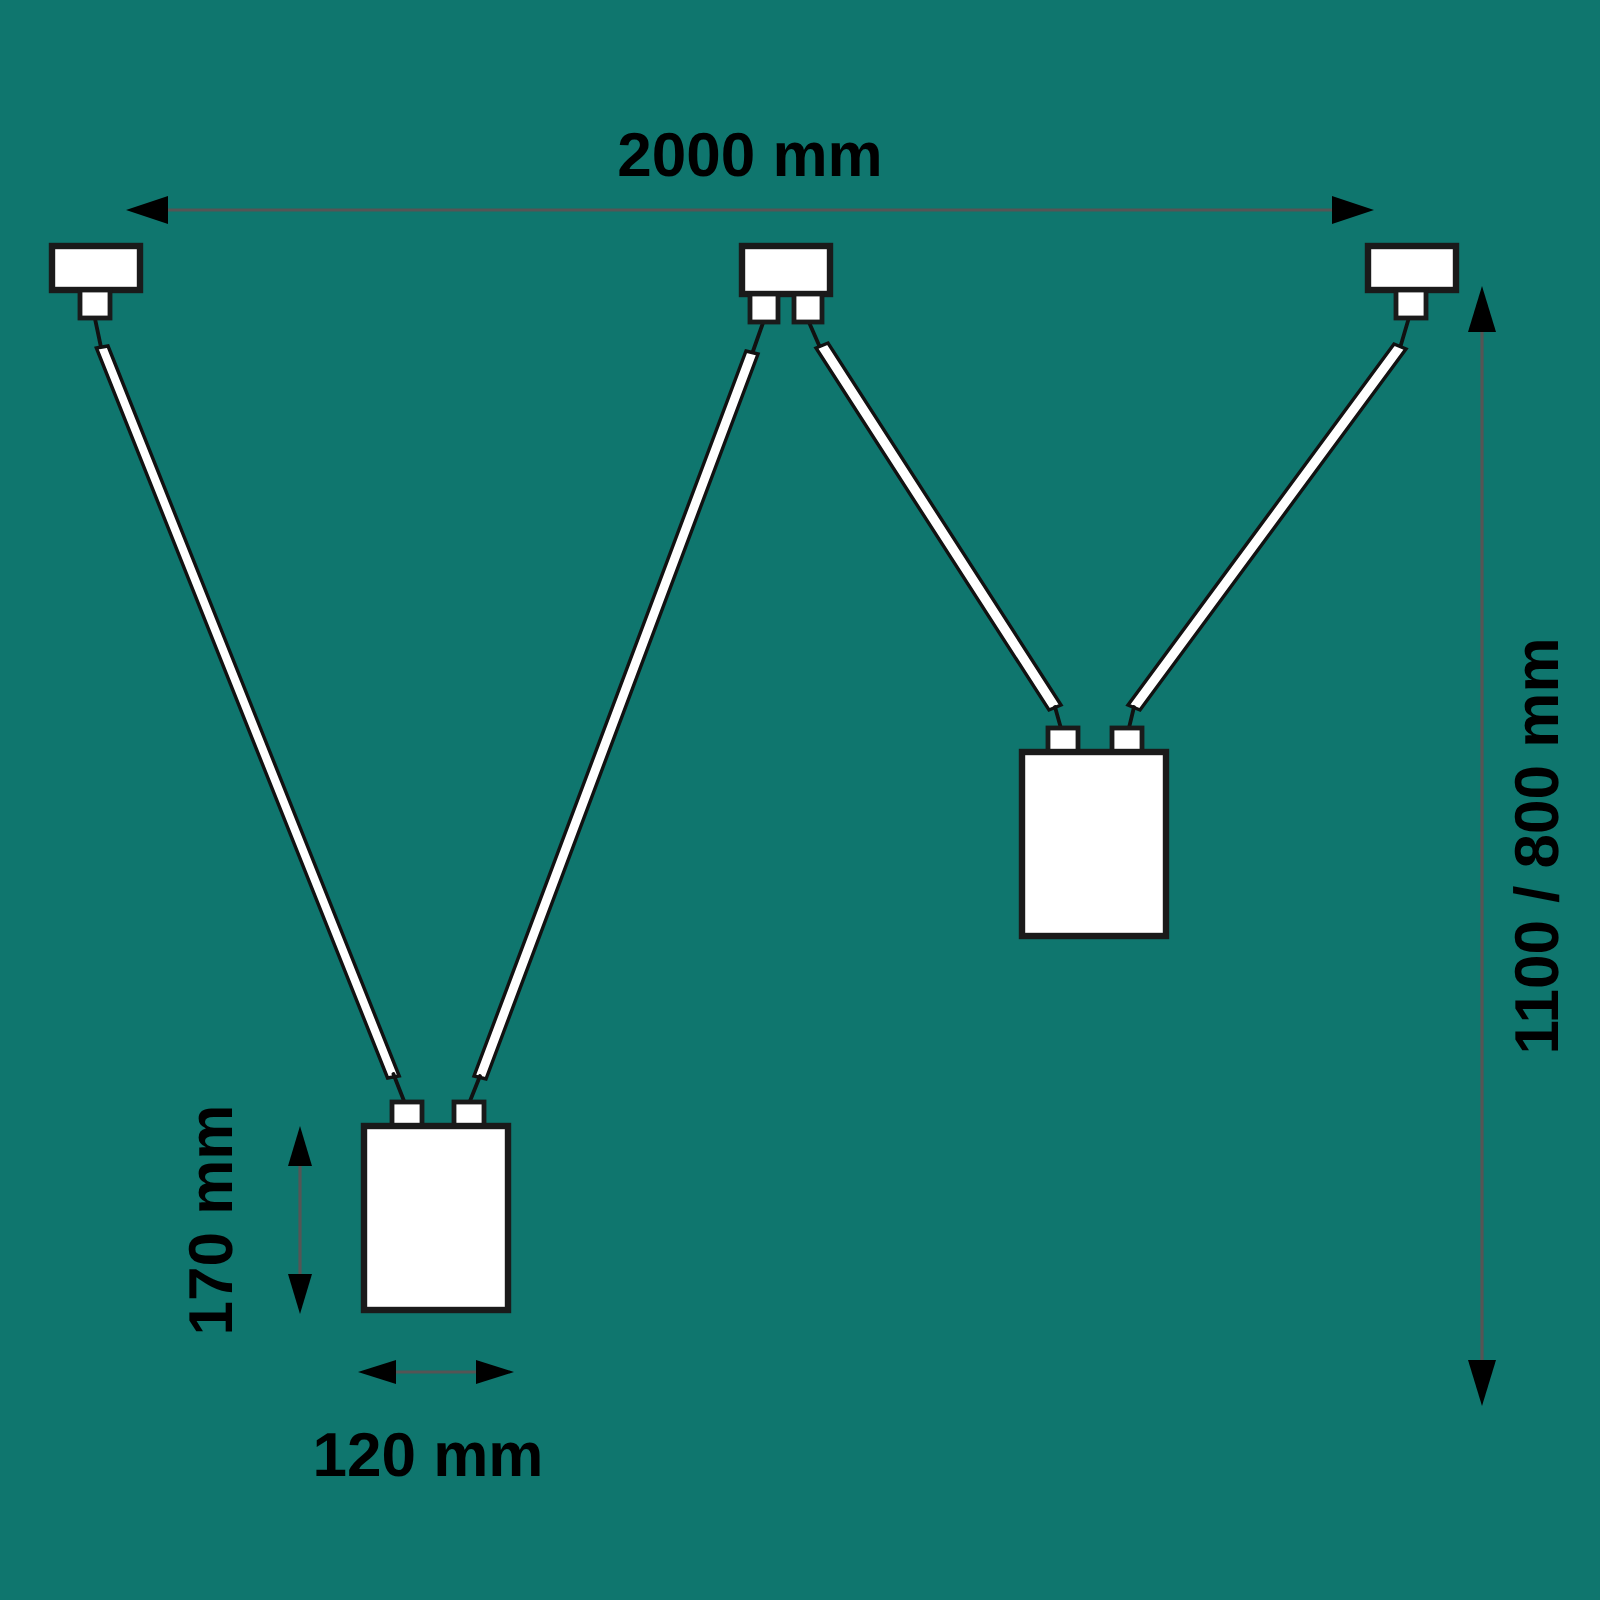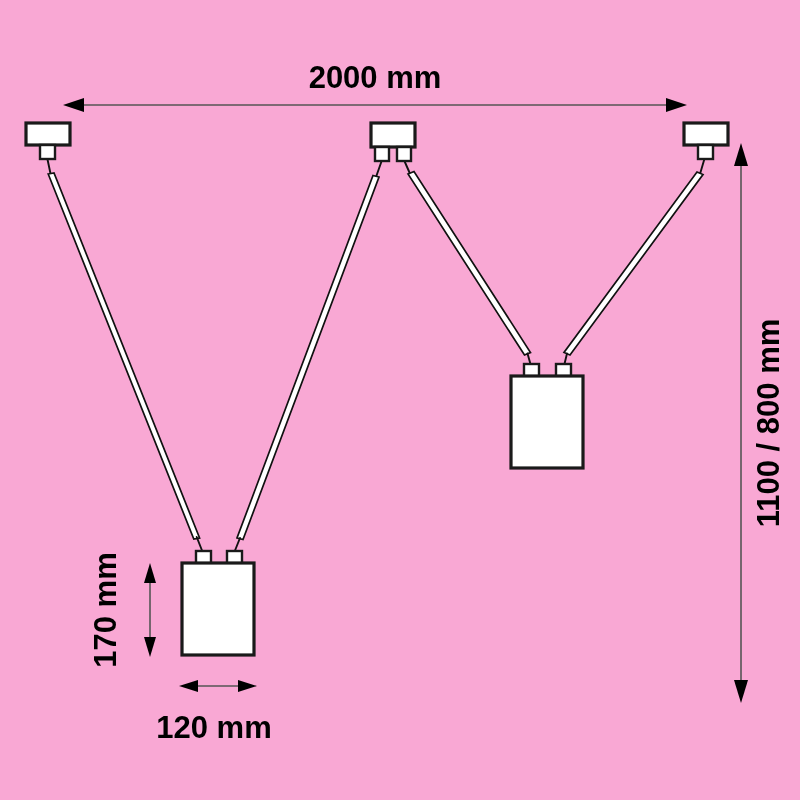--- a/index.html
+++ b/index.html
@@ -10,21 +10,21 @@
   body {
     width: 800px;
     height: 800px;
     font-family: "Liberation Sans", sans-serif;
     overflow: hidden;
   }
   #diagram-root {
     position: relative;
     width: 800px;
     height: 800px;
-    background: #f9a8d4;
+    background: #0f766e;
   }
   svg#drawing {
     display: block;
     width: 800px;
     height: 800px;
   }
   .dim-label {
     font-family: "Liberation Sans", sans-serif;
     font-size: 31px;
     font-weight: bold;

